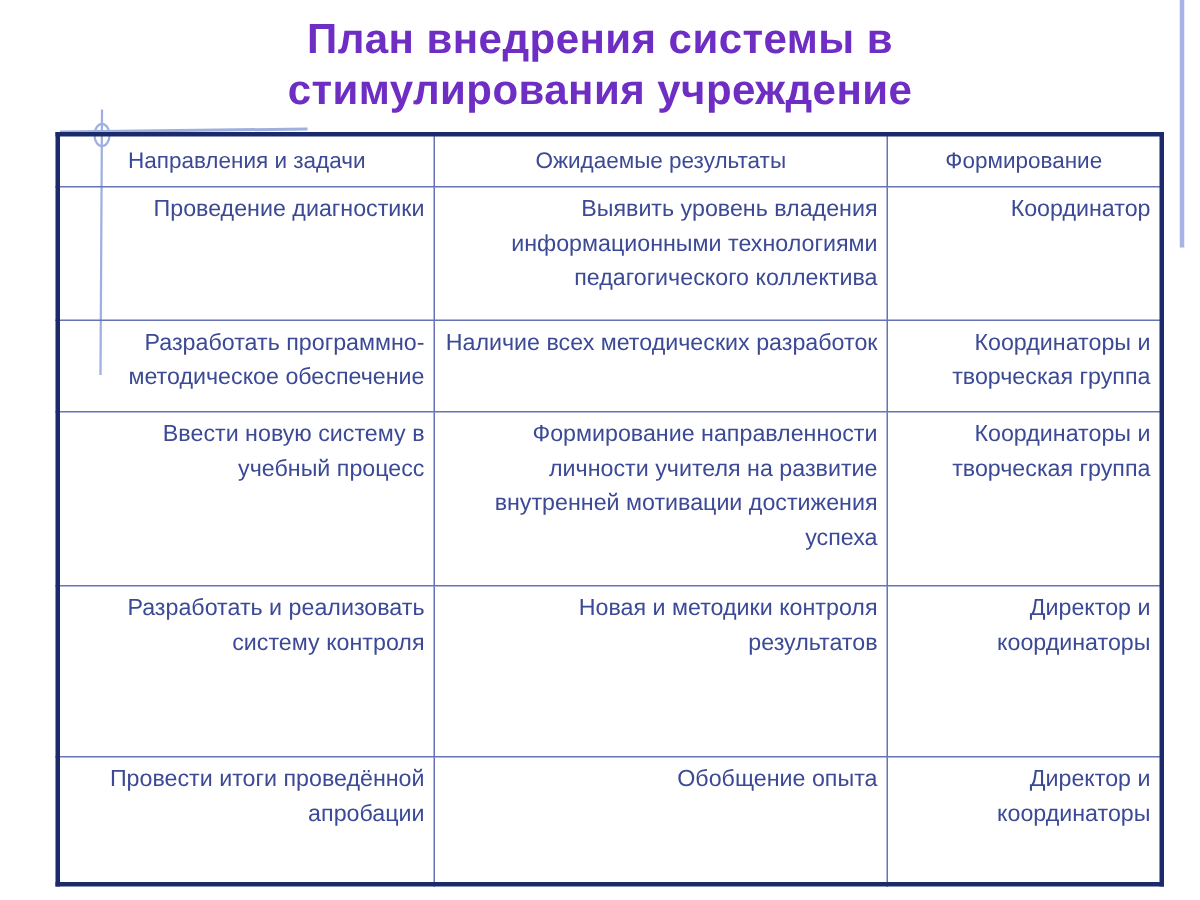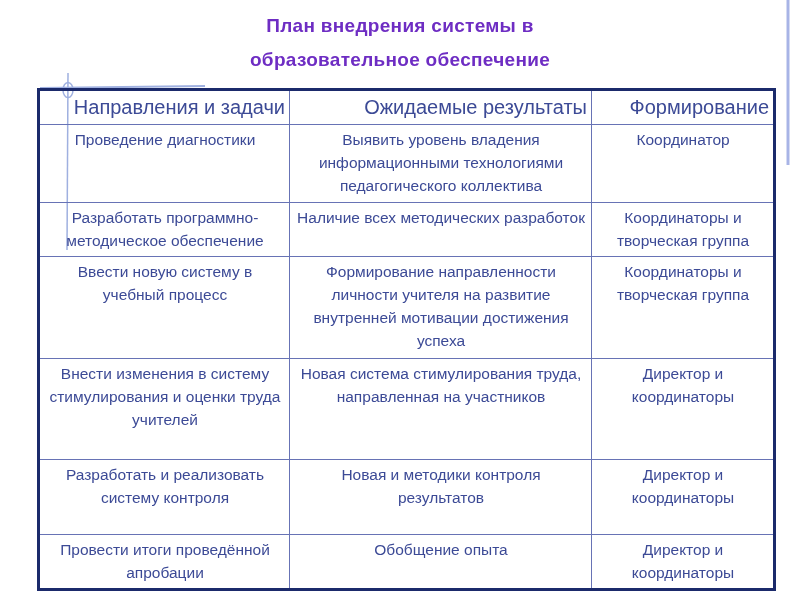--- a/index.html
+++ b/index.html
@@ -2,61 +2,61 @@
 <html><head>
 <meta charset="utf-8">
 <style>
   html,body { margin:0; padding:0; background:#ffffff; }
   body { width:800px; height:600px; font-family:"Liberation Sans", sans-serif; }
   .slide { position:relative; width:800px; height:600px; background:#ffffff; overflow:hidden; }
 
   .title {
     position:absolute; top:9px; left:0; width:100%;
     margin:0; text-align:center;
-    color:#6e2dc3; font-size:19px; font-weight:bold; line-height:34px;
+    color:#6e2dc3; font-size:28px; font-weight:bold; line-height:34px;
     letter-spacing:0.3px;
   }
   .title span { display:block; }
 
   .doodle { position:absolute; left:0; top:0; pointer-events:none; }
 
   table.plan {
     position:absolute; left:37px; top:88px;
     width:736px; height:503px;
     border-collapse:collapse; table-layout:fixed;
     color:#3c4a96;
     border:3px solid #1b2a6b;
   }
   .plan th, .plan td { border:1px solid #6773b5; }
   .plan th {
-    font-weight:normal; font-size:20px; text-align:right;
+    font-weight:normal; font-size:15px; text-align:center;
     vertical-align:middle; padding:2px 4px;
   }
   .plan td {
     font-size:15.5px; line-height:23px;
-    vertical-align:top; text-align:center;
+    vertical-align:top; text-align:right;
     padding:3px 6px 3px 7px;
   }
   .plan thead tr   { height:35px; }
   .plan tbody tr:nth-child(1) { height:76px; }
   .plan tbody tr:nth-child(2) { height:51px; }
   .plan tbody tr:nth-child(3) { height:71px; }
   .plan tbody tr:nth-child(4) { height:98px;padding-left:24px; }
   .plan tbody tr:nth-child(5) { height:73px; }
   .plan tbody tr:nth-child(6) { height:48px; }
   .plan tbody tr:nth-child(7) { height:51px; }
 </style>
 </head>
 <body>
 
 <div class="slide">
 
   <h1 class="title">
     <span>План внедрения системы в</span>
-    <span>образовательное обеспечение</span>
+    <span>стимулирования учреждение</span>
   </h1>
 
   <svg class="doodle" width="800" height="600" viewBox="0 0 800 600">
     <line x1="40" y1="88" x2="205" y2="86" stroke="#9fb0e0" stroke-width="2"></line>
     <ellipse cx="68" cy="90" rx="5" ry="7.5" fill="none" stroke="#9fb0e0" stroke-width="1.5"></ellipse>
     <line x1="68" y1="73" x2="67" y2="250" stroke="#9fb0e0" stroke-width="1.5"></line>
     <line x1="788" y1="0" x2="788" y2="165" stroke="#a8b4e6" stroke-width="3"></line>
   </svg>
 
   <table class="plan">
@@ -82,25 +82,20 @@
         <td>Разработать программно-методическое обеспечение</td>
         <td>Наличие всех методических разработок</td>
         <td>Координаторы и творческая группа</td>
       </tr>
       <tr>
         <td>Ввести новую систему в учебный процесс</td>
         <td>Формирование направленности личности учителя на развитие внутренней мотивации достижения успеха</td>
         <td>Координаторы и творческая группа</td>
       </tr>
       <tr>
-        <td>Внести изменения в систему стимулирования и оценки труда учителей</td>
-        <td>Новая система стимулирования труда, направленная на участников</td>
-        <td>Директор и координаторы</td>
-      </tr>
-      <tr>
         <td>Разработать и реализовать систему контроля</td>
         <td>Новая и методики контроля результатов</td>
         <td>Директор и координаторы</td>
       </tr>
       <tr>
         <td>Провести итоги проведённой апробации</td>
         <td>Обобщение опыта</td>
         <td>Директор и координаторы</td>
       </tr>
     </tbody>

